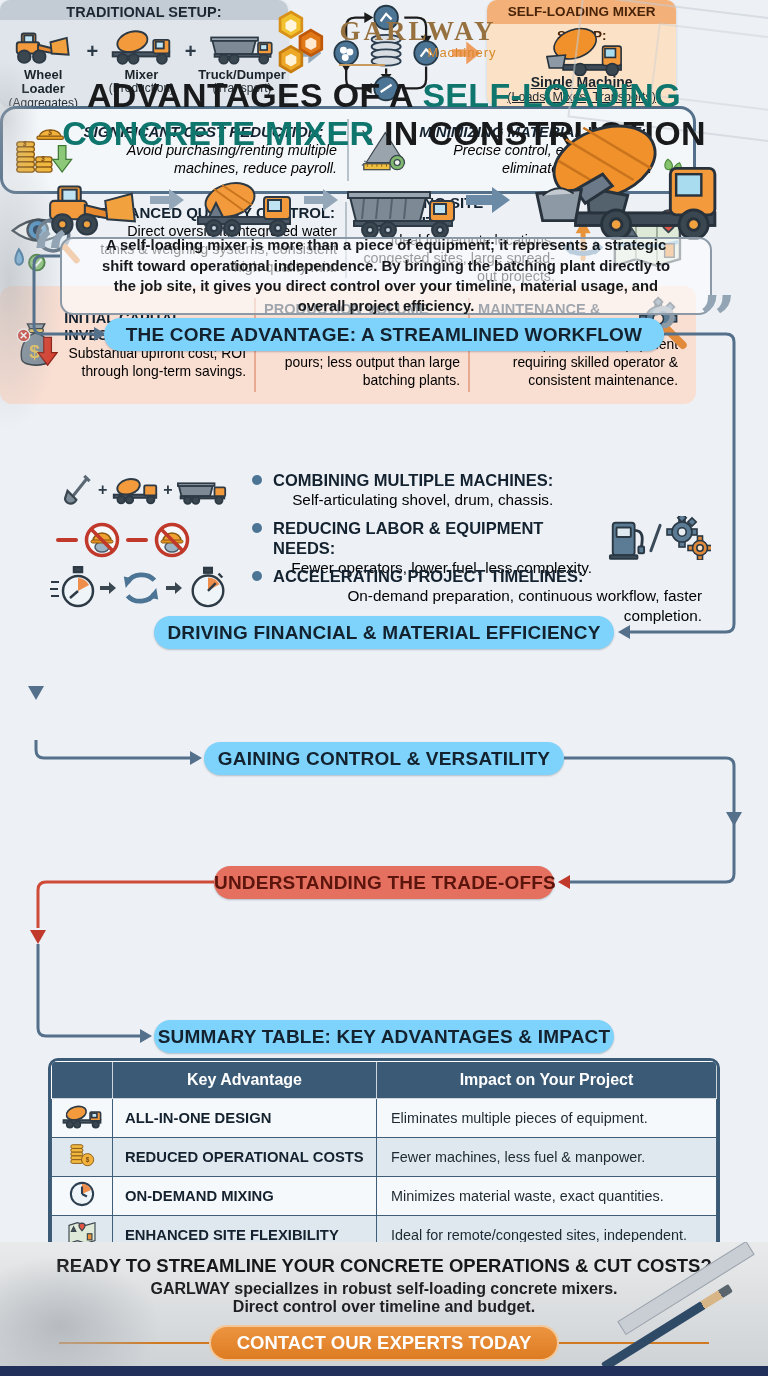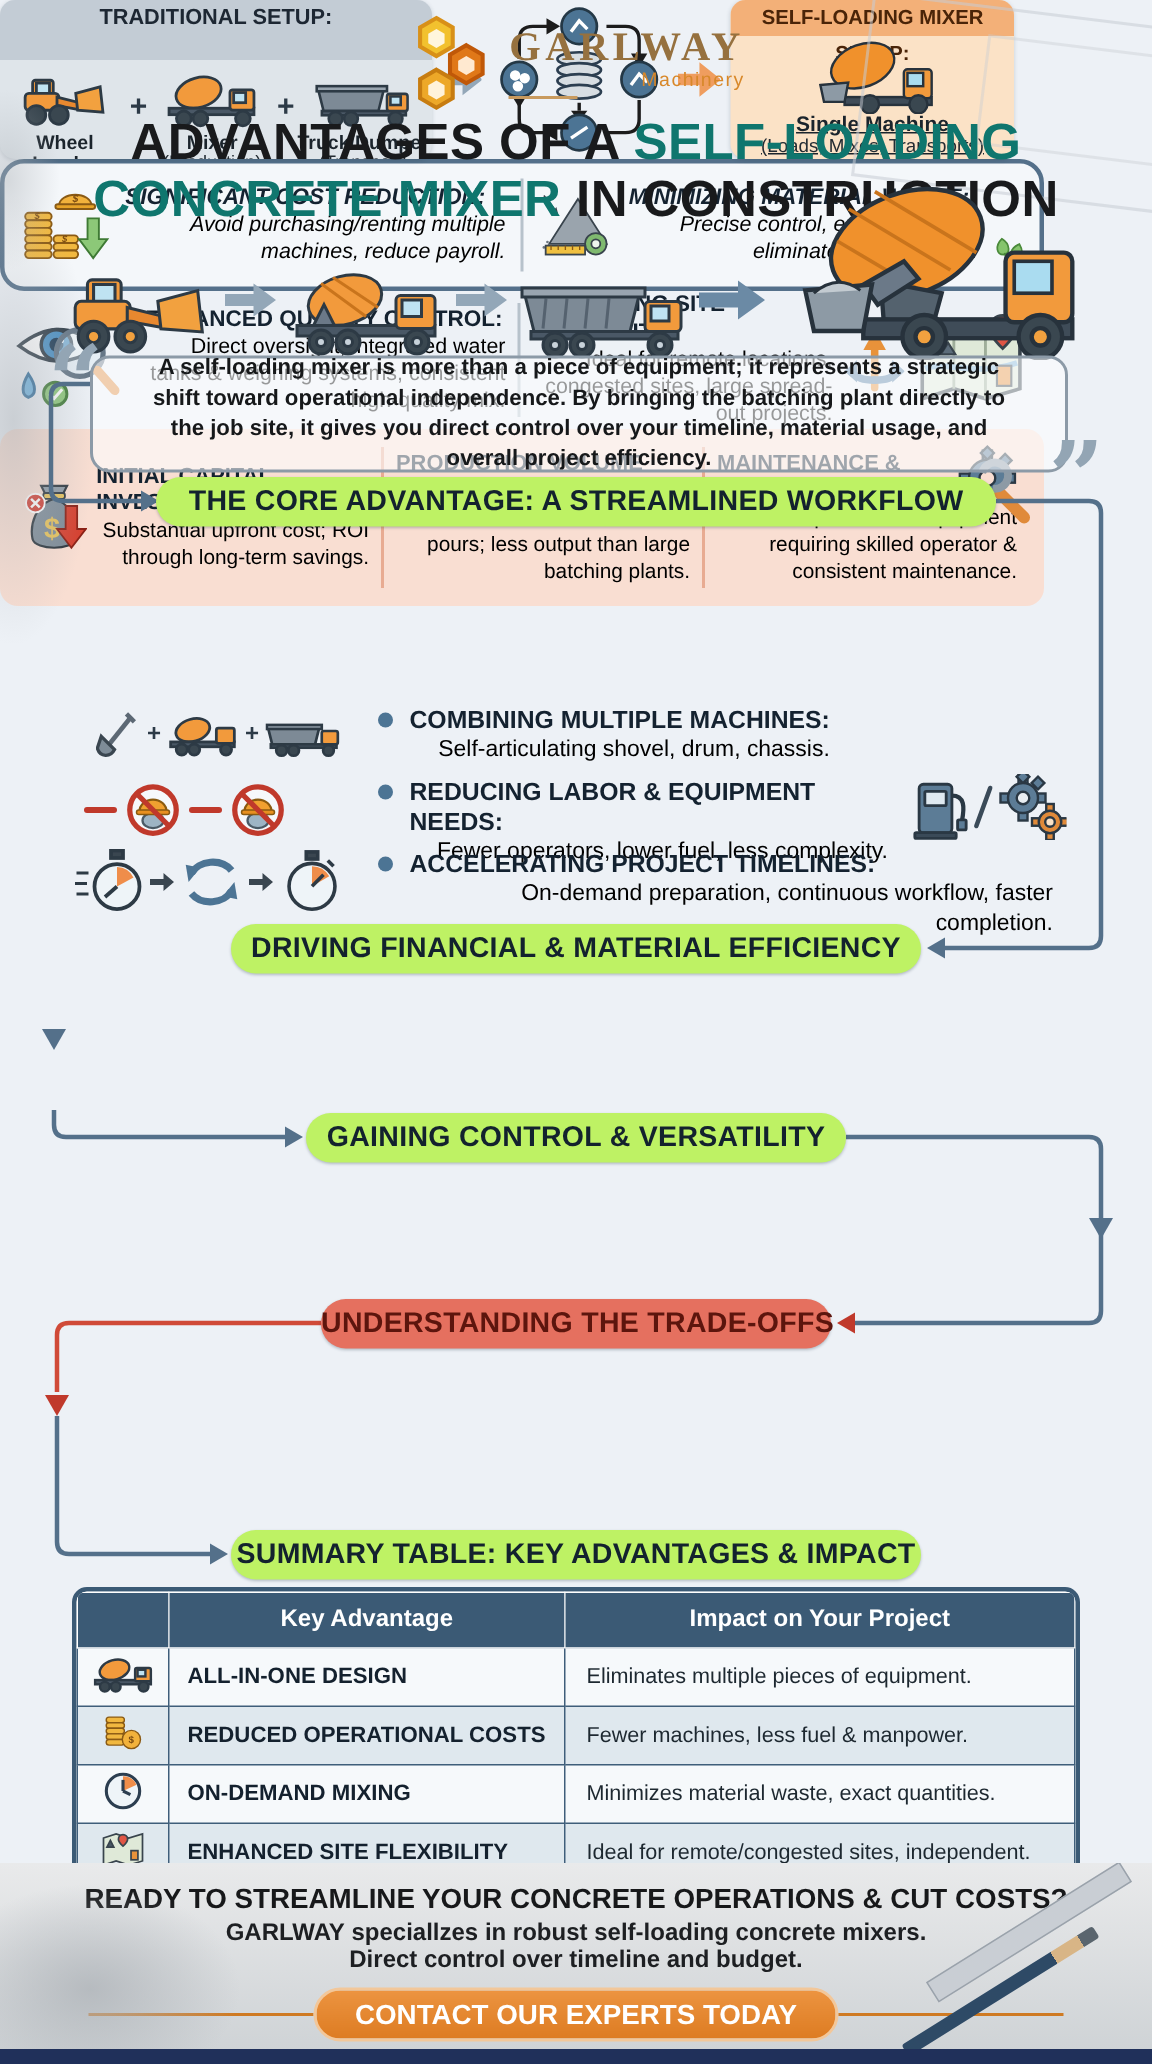--- a/index.html
+++ b/index.html
@@ -6,21 +6,21 @@
   #page{position:relative;width:768px;height:1376px;background:#edf1f6;overflow:hidden;
         font-family:"Liberation Sans",sans-serif;color:#1b242c;}
   
   .deco{position:absolute;pointer-events:none;z-index:0;}
   .bp{border:2px solid #c7ccd3;opacity:.55;}
   .smudge{background:radial-gradient(closest-side,#aeb3b8,rgba(174,179,184,0));}
   
   #connectors{position:absolute;inset:0;z-index:1;pointer-events:none;}
   
   .abs{position:absolute;z-index:2;}
-  .pill{position:absolute;z-index:2;height:33px;line-height:33px;background:#bef264;border-radius:17px;
+  .pill{position:absolute;z-index:2;height:33px;line-height:33px;background:#7dd3fc;border-radius:17px;
         text-align:center;font-weight:800;color:#13222e;letter-spacing:.2px;font-size:19px;
         box-shadow:0 1px 2px rgba(30,50,70,.28);white-space:nowrap;}
   .pill.red{background:#e5705f;color:#5c150d;}
   .item-title{font-weight:800;font-size:15px;color:#142230;line-height:1.22;}
   .item-text{font-size:14.3px;color:#000000;line-height:1.27;font-weight:500;text-align:right;}
   
   #logo{top:8px;left:0;width:768px;display:flex;justify-content:center;align-items:center;gap:10px;}
   .logo-name{font-family:"Liberation Serif",serif;font-size:27px;letter-spacing:3px;color:#96713f;font-weight:600;}
   .logo-sub{font-size:13px;color:#d8882a;text-align:right;margin-top:-2px;letter-spacing:1px;}
   .logo-rule{height:2px;background:#c89a5e;width:46px;margin-top:4px;}
@@ -34,21 +34,21 @@
   #quote{top:237px;left:60px;width:648px;height:74px;border:2px solid #8c9aa7;border-radius:13px;
          background:rgba(251,253,255,.6);display:flex;align-items:center;}
   #quote .qtext{padding:6px 34px;text-align:center;font-size:14.8px;font-weight:600;line-height:1.38;color:#16181a;}
   .qmark{position:absolute;font-family:"DejaVu Serif",serif;font-weight:bold;color:#93a5b4;font-size:64px;line-height:1;}
   .q-open{top:-16px;left:-30px;}
   .q-close{bottom:-38px;right:-26px;}
   
   #compare{top:358px;left:48px;width:676px;height:106px;display:flex;align-items:stretch;gap:7px;z-index:2;}
   .panel{border-radius:10px;overflow:hidden;box-shadow:0 1px 3px rgba(40,60,80,.18);}
   .trad{width:302px;background:#dfe5ea;}
-  .trad .phead{background:#c3ccd5;height:40px;line-height:24px;text-align:center;font-weight:800;font-size:14.5px;color:#1d2733;}
+  .trad .phead{background:#c3ccd5;height:20px;line-height:24px;text-align:center;font-weight:800;font-size:14.5px;color:#1d2733;}
   .trad .pbody{display:flex;justify-content:center;align-items:flex-start;padding:6px 2px 2px;gap:2px;}
   .veh{display:flex;flex-direction:column;align-items:center;width:88px;}
   .veh .vname{font-weight:800;font-size:13px;line-height:1.1;margin-top:2px;text-align:center;}
   .veh .vrole{font-size:12px;line-height:1.15;text-align:center;color:#242c33;}
   .plus{font-weight:800;font-size:20px;color:#2c3a47;margin-top:14px;}
   .selfp{width:198px;background:#fbe2c6;}
   .selfp .phead{background:#f3b078;height:24px;line-height:24px;text-align:center;font-weight:800;font-size:13.5px;color:#4a2408;}
   .selfp .pbody{display:flex;flex-direction:column;align-items:center;padding-top:2px;text-decoration:underline;}
   .selfp .vname{font-weight:800;font-size:14px;margin-top:-2px;}
   .selfp .vrole{font-size:12.5px;color:#242c33;}

